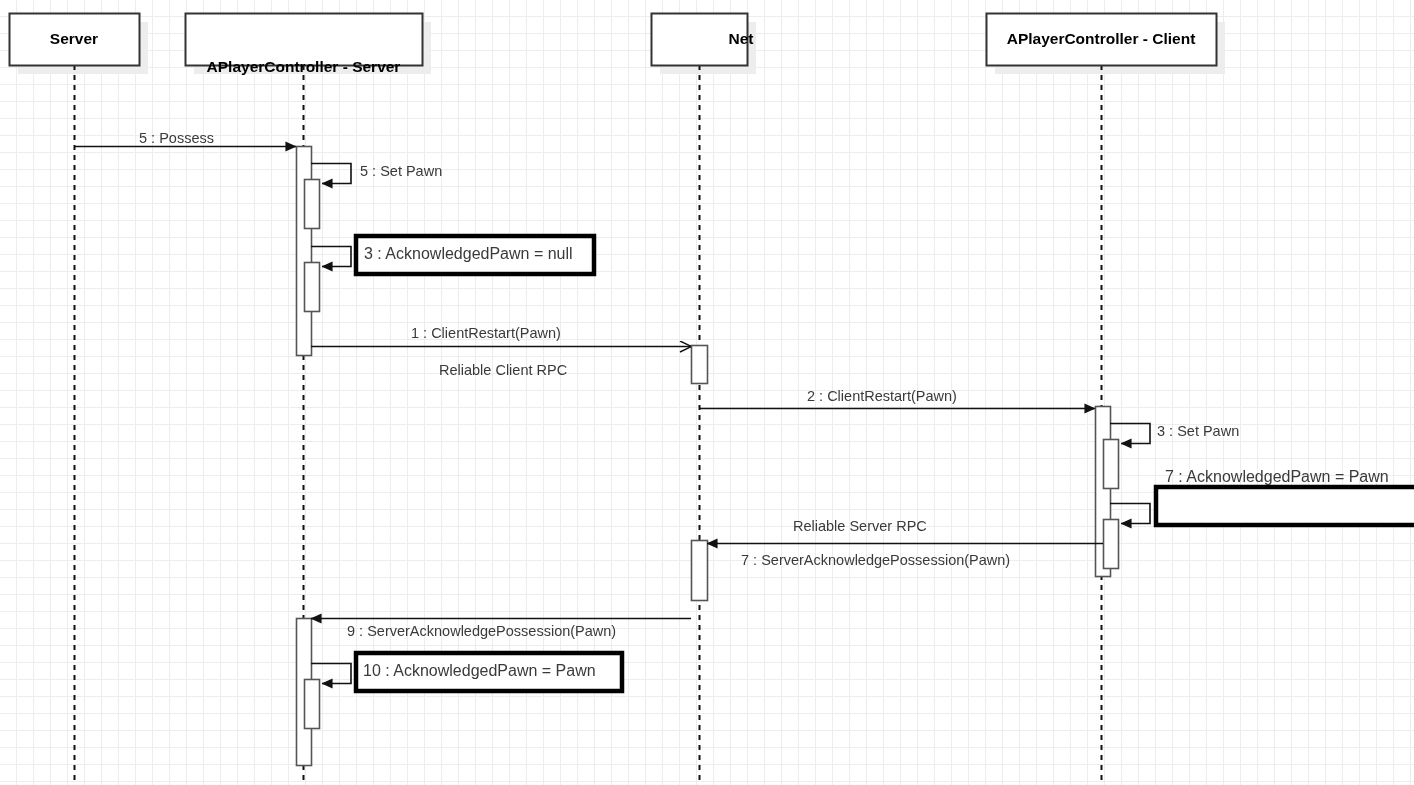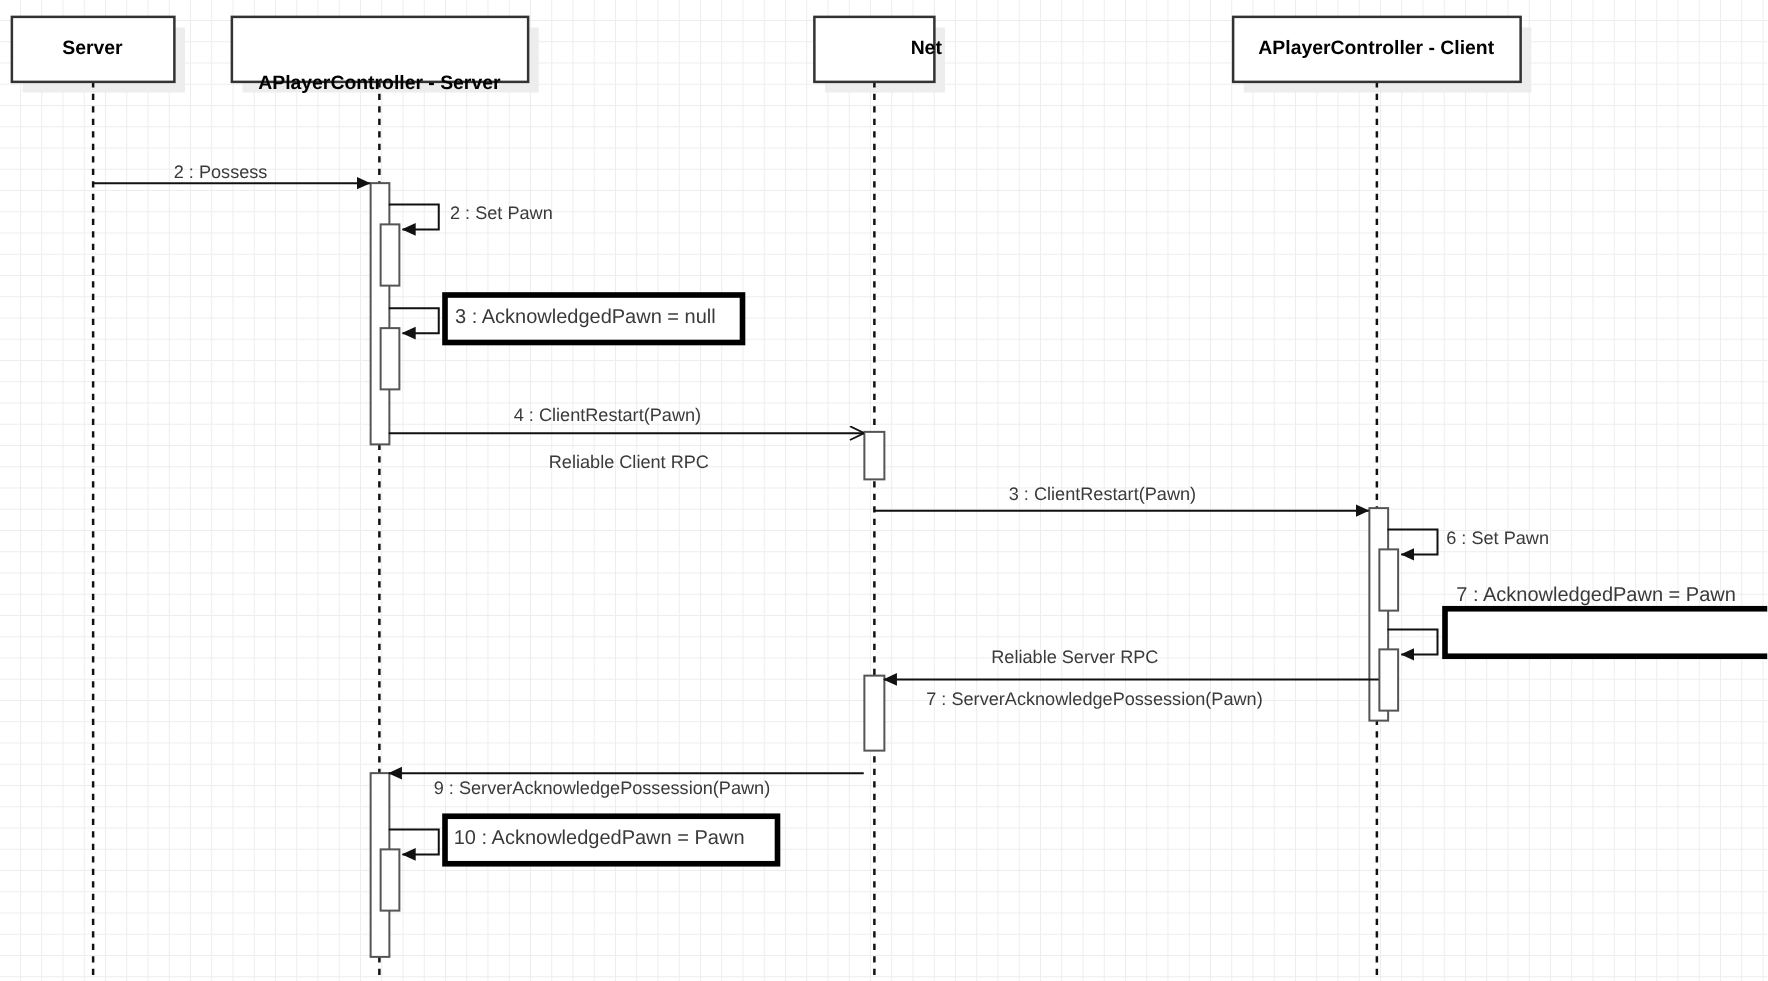--- a/index.html
+++ b/index.html
@@ -121,27 +121,27 @@
         <rect x="651.5" y="13.5" width="96" height="52" fill="#ffffff" stroke="#333333" stroke-width="2"></rect>
         <rect x="986.5" y="13.5" width="230" height="52" fill="#ffffff" stroke="#333333" stroke-width="2"></rect>
       </g>
   </svg>
 
   <div id="text-layer">
       <div class="hdr-lbl" style="left: 9px; top: 31px; width: 130px;">Server</div>
       <div class="hdr-lbl" style="left: 185px; top: 31px; width: 237px; margin-top: 28px;">APlayerController - Server</div>
       <div class="hdr-lbl" style="left: 651px; top: 31px; width: 96px; margin-left: 42px;">Net</div>
       <div class="hdr-lbl" style="left: 986px; top: 31px; width: 230px;">APlayerController - Client</div>
-      <div class="lbl" style="left: 139px; top: 131px;">2 : Possess</div>
-      <div class="lbl" style="left: 360px; top: 164px;">2 : Set Pawn</div>
+      <div class="lbl" style="left: 139px; top: 131px;">5 : Possess</div>
+      <div class="lbl" style="left: 360px; top: 164px;">5 : Set Pawn</div>
       <div class="note-lbl" style="left: 364px; top: 246px;">3 : AcknowledgedPawn = null</div>
-      <div class="lbl" style="left: 411px; top: 326px;">4 : ClientRestart(Pawn)</div>
+      <div class="lbl" style="left: 411px; top: 326px;">1 : ClientRestart(Pawn)</div>
       <div class="lbl" style="left: 420px; top: 363px; margin-left: 19px;">Reliable Client RPC</div>
-      <div class="lbl" style="left: 807px; top: 389px;">3 : ClientRestart(Pawn)</div>
-      <div class="lbl" style="left: 1157px; top: 424px;">6 : Set Pawn</div>
+      <div class="lbl" style="left: 807px; top: 389px;">2 : ClientRestart(Pawn)</div>
+      <div class="lbl" style="left: 1157px; top: 424px;">3 : Set Pawn</div>
       <div class="note-lbl" style="left: 1165px; top: 469px;">7 : AcknowledgedPawn = Pawn</div>
       <div class="lbl" style="left: 741px; top: 553px;">7 : ServerAcknowledgePossession(Pawn)</div>
       <div class="lbl" style="left: 793px; top: 519px;">Reliable Server RPC</div>
       <div class="lbl" style="left: 347px; top: 624px;">9 : ServerAcknowledgePossession(Pawn)</div>
       <div class="note-lbl" style="left: 363px; top: 663px;">10 : AcknowledgedPawn = Pawn</div>
     </div>
 
 </div>
 
 </body></html>

